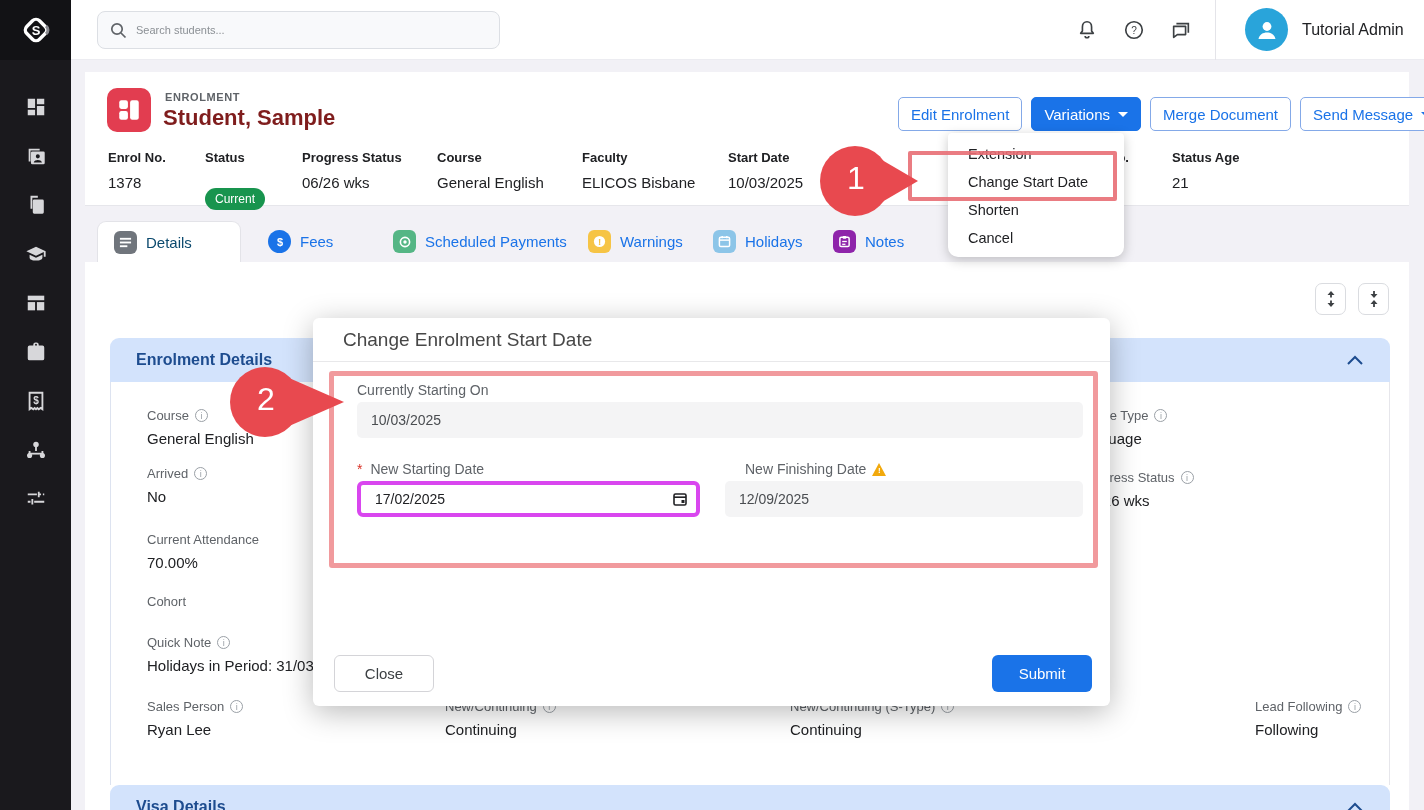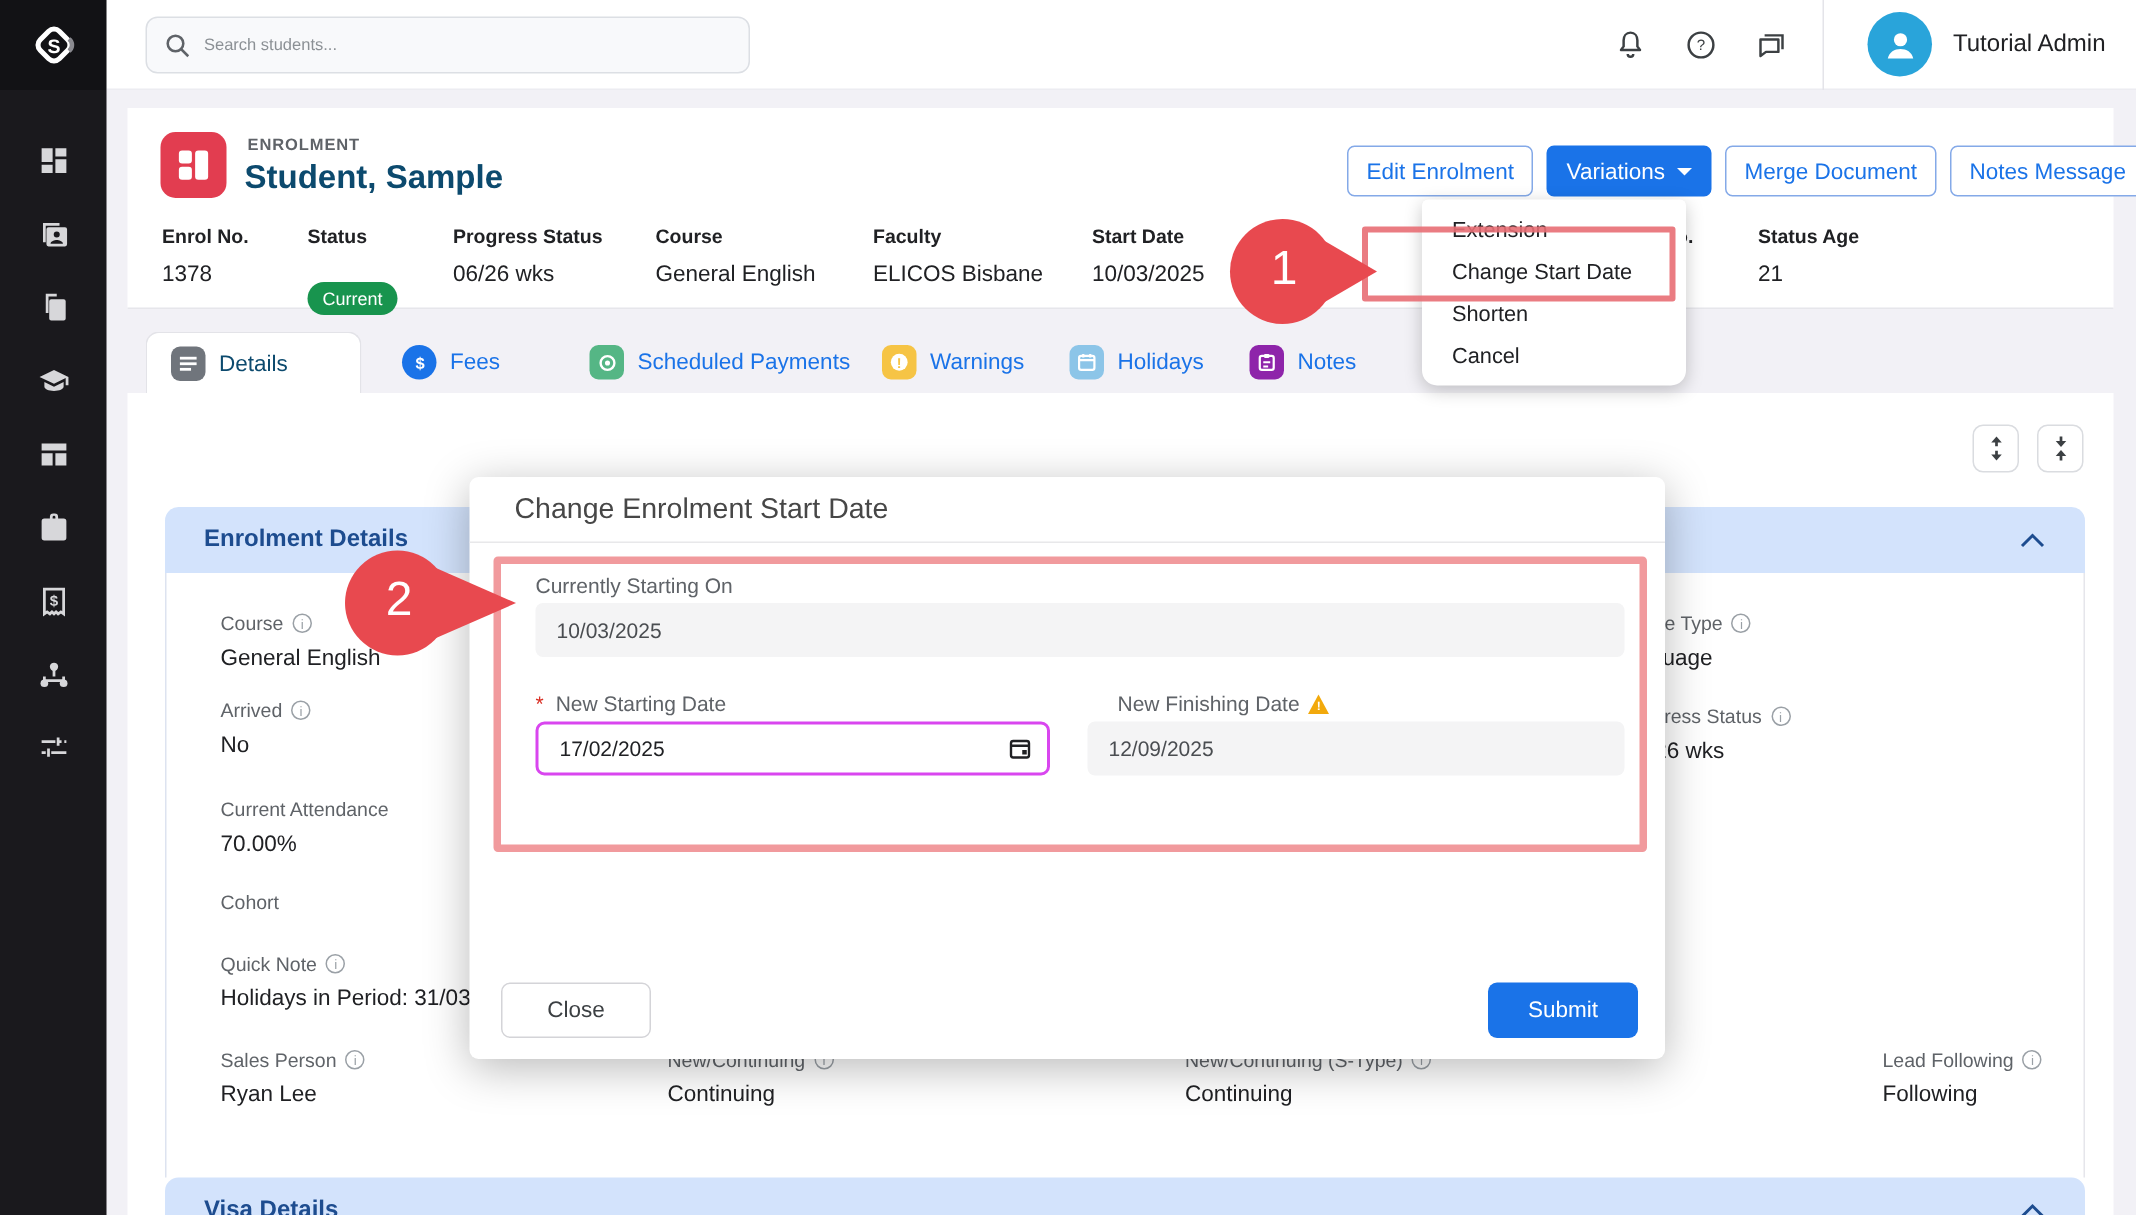--- a/index.html
+++ b/index.html
@@ -18,21 +18,21 @@
   .user-name { position:absolute; left:1231px; top:21px; font-size:16px; color:#202124; }
 
   
   .sidebar { position:absolute; left:0; top:60px; width:71px; height:750px; background:#1a191d; display:flex; flex-direction:column; align-items:center; padding-top:36px; gap:27px; z-index:5; }
   .side-ico { width:24px; height:22px; display:flex; align-items:center; justify-content:center; cursor:pointer; }
 
   
   .header-card { position:absolute; left:85px; top:72px; width:1324px; height:134px; background:#fff; border-bottom:1px solid #e6e6eb; }
   .entity-icon { position:absolute; left:22px; top:16px; width:44px; height:44px; background:#e23d50; border-radius:10px; display:flex; align-items:center; justify-content:center; }
   .entity-label { position:absolute; left:80px; top:19px; font-size:11px; letter-spacing:.6px; color:#5f6368; font-weight:700; }
-  .page-title { position:absolute; left:78px; top:33px; font-size:22px; font-weight:700; color:#0c4a6e; }
+  .page-title { position:absolute; left:78px; top:33px; font-size:22px; font-weight:700; color:#7f1d1d; }
   .hdr-buttons { position:absolute; left:813px; top:25px; display:flex; gap:9px; align-items:center; }
   .btn { height:34px; border-radius:5px; font-size:15px; display:inline-flex; align-items:center; justify-content:center; padding:0 12px; cursor:pointer; white-space:nowrap; font-family:"Liberation Sans", sans-serif; }
   .btn-outline { background:#fff; border:1px solid #84a9e8; color:#1a73e8; }
   .btn-solid { background:#1a73e8; border:1px solid #1a73e8; color:#fff; }
   .caret { display:inline-block; width:0; height:0; border-left:5px solid transparent; border-right:5px solid transparent; border-top:5px solid currentColor; margin-left:8px; }
 
   
   .info-col { position:absolute; top:78px; }
   .info-col .i-label { font-size:13px; font-weight:700; color:#202124; white-space:nowrap; }
   .info-col .i-value { font-size:15px; color:#202124; margin-top:9px; white-space:nowrap; }
@@ -66,21 +66,21 @@
   
   .modal { position:absolute; left:313px; top:318px; width:797px; height:388px; background:#fff; border-radius:6px; box-shadow:0 6px 30px rgba(0,0,0,.28); z-index:40; }
   .modal-head { height:44px; border-bottom:1px solid #e8e8ea; display:flex; align-items:center; padding-left:30px; }
   .modal-title { font-size:19px; color:#474747; }
   .anno-box2 { position:absolute; left:16px; top:53px; width:769px; height:197px; border:5px solid rgba(238,136,140,.85); border-radius:3px; z-index:2; }
   .m-label { position:absolute; font-size:14px; color:#5f6368; display:flex; align-items:center; gap:6px; }
   .m-input { position:absolute; height:36px; border-radius:5px; font-size:14px; color:#4a4d51; padding:0 14px; font-family:"Liberation Sans", sans-serif; }
   .m-input.disabled { background:#f4f4f5; border:none; }
   .req { color:#d93025; margin-right:2px; }
   .date-wrap { position:absolute; }
-  .date-wrap input { width:100%; height:36px; border:2px solid #d946ef; border-radius:6px; font-size:14px; color:#202124; padding:0 14px; outline:none; font-family:"Liberation Sans", sans-serif; }
+  .date-wrap input { width:100%; height:36px; border:4px solid #d946ef; border-radius:6px; font-size:14px; color:#202124; padding:0 14px; outline:none; font-family:"Liberation Sans", sans-serif; }
   .cal-ico { position:absolute; right:12px; top:10px; cursor:pointer; }
   .warn-tri { position:relative; width:15px; height:13px; display:inline-block; }
   .warn-tri::before { content:""; position:absolute; left:0; top:0; border-left:7.5px solid transparent; border-right:7.5px solid transparent; border-bottom:13px solid #f2a90c; }
   .warn-tri::after { content:"!"; position:absolute; left:5.5px; top:3px; font-size:8px; color:#fff; font-weight:700; }
   .btn-close { position:absolute; left:21px; top:337px; width:100px; height:37px; background:#fff; border:1px solid #d4d4d8; border-radius:6px; font-size:15px; color:#3c4043; }
   .btn-submit { position:absolute; left:679px; top:337px; width:100px; height:37px; background:#1a73e8; border:none; border-radius:6px; font-size:15px; color:#fff; }
   .btn-close, .btn-submit { cursor:pointer; font-family:"Liberation Sans", sans-serif; }
 
   
   .dropdown { position:absolute; left:948px; top:133px; width:176px; height:124px; background:#fff; border-radius:4px 4px 10px 10px; box-shadow:0 3px 12px rgba(0,0,0,.22); z-index:50; padding-top:7px; }
@@ -216,21 +216,21 @@
           <span>Edit Enrolment</span>
         </button>
       <button class="btn btn-solid">
           <span>Variations</span>
           <span class="caret"></span>
         </button>
       <button class="btn btn-outline">
           <span>Merge Document</span>
         </button>
       <button class="btn btn-outline">
-          <span>Notes Message</span>
+          <span>Send Message</span>
           <span class="caret"></span>
         </button>
 
     </div>
 
     <div class="info-col c0">
       <div class="i-label">Enrol No.</div>
       <div class="i-value">1378</div>
     </div>
     <div class="info-col c1">

